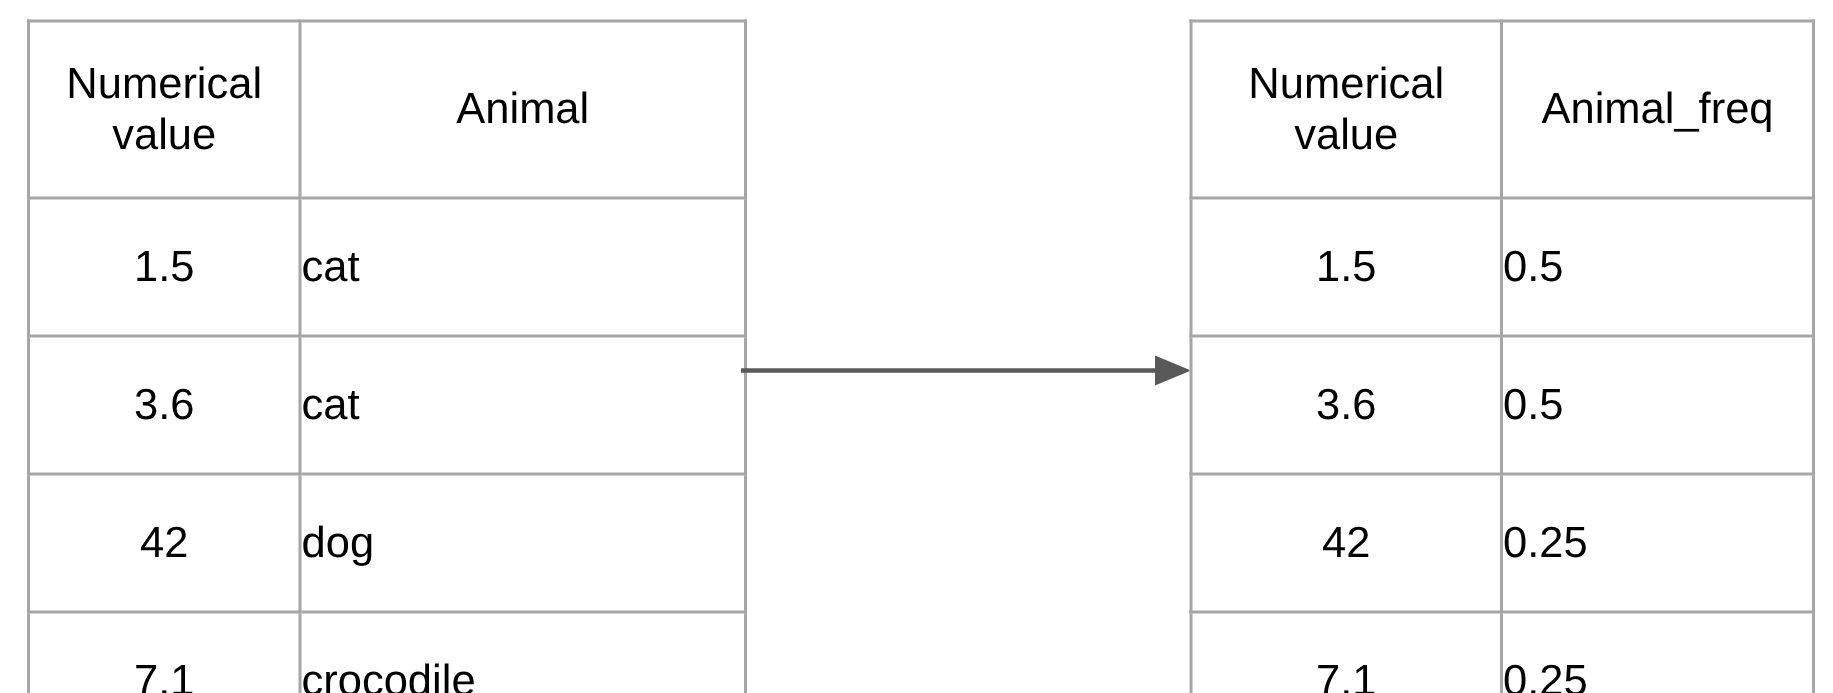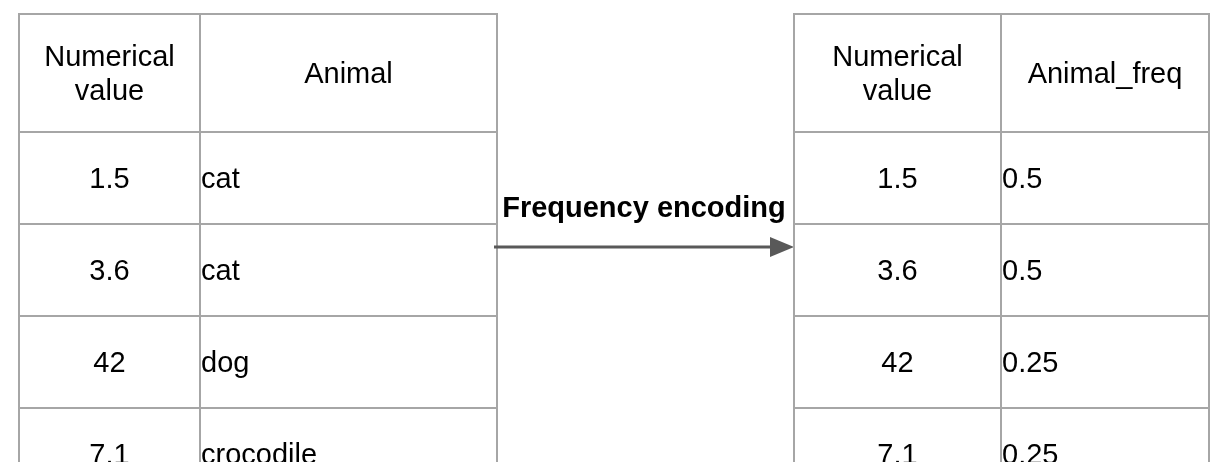--- a/index.html
+++ b/index.html
@@ -86,21 +86,20 @@
         <td class="cell-center">42</td>
         <td class="cell-left">dog</td>
       </tr>
       <tr class="data-row">
         <td class="cell-center">7.1</td>
         <td class="cell-left">crocodile</td>
       </tr>
     </tbody>
   </table>
 
-  <div class="arrow-label">Frequency encoding</div>
   <svg class="arrow-svg" viewBox="0 0 300 22" xmlns="http://www.w3.org/2000/svg">
     <line x1="0" y1="11" x2="280" y2="11" stroke="#595959" stroke-width="3"></line>
     <polygon points="276,1 300,11 276,21" fill="#595959"></polygon>
   </svg>
 
   <table class="data-table" id="output-table">
     <colgroup>
         <col style="width:207px">
         <col style="width:208px">
       </colgroup>

